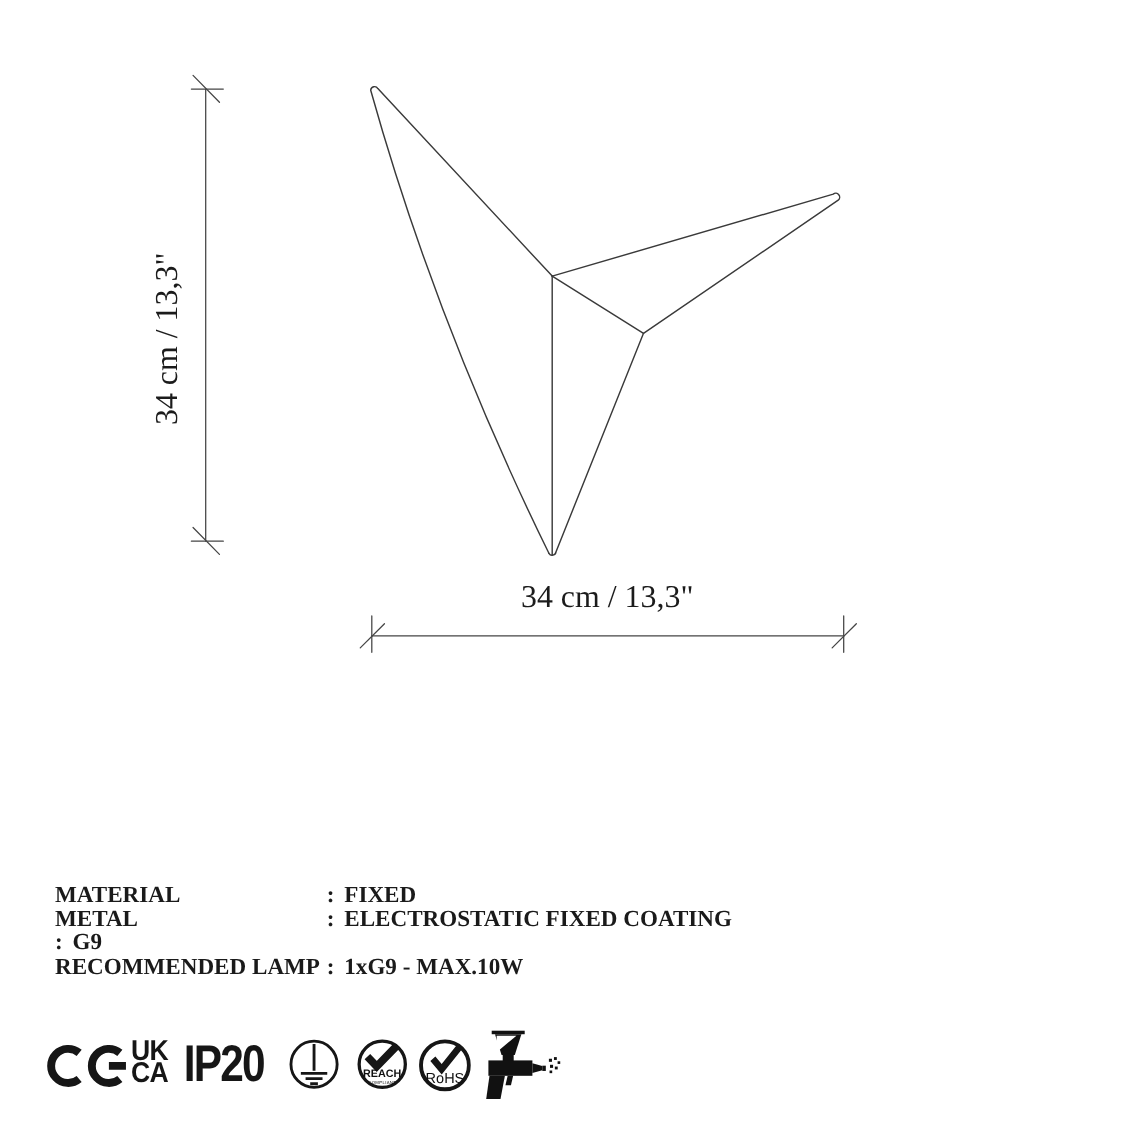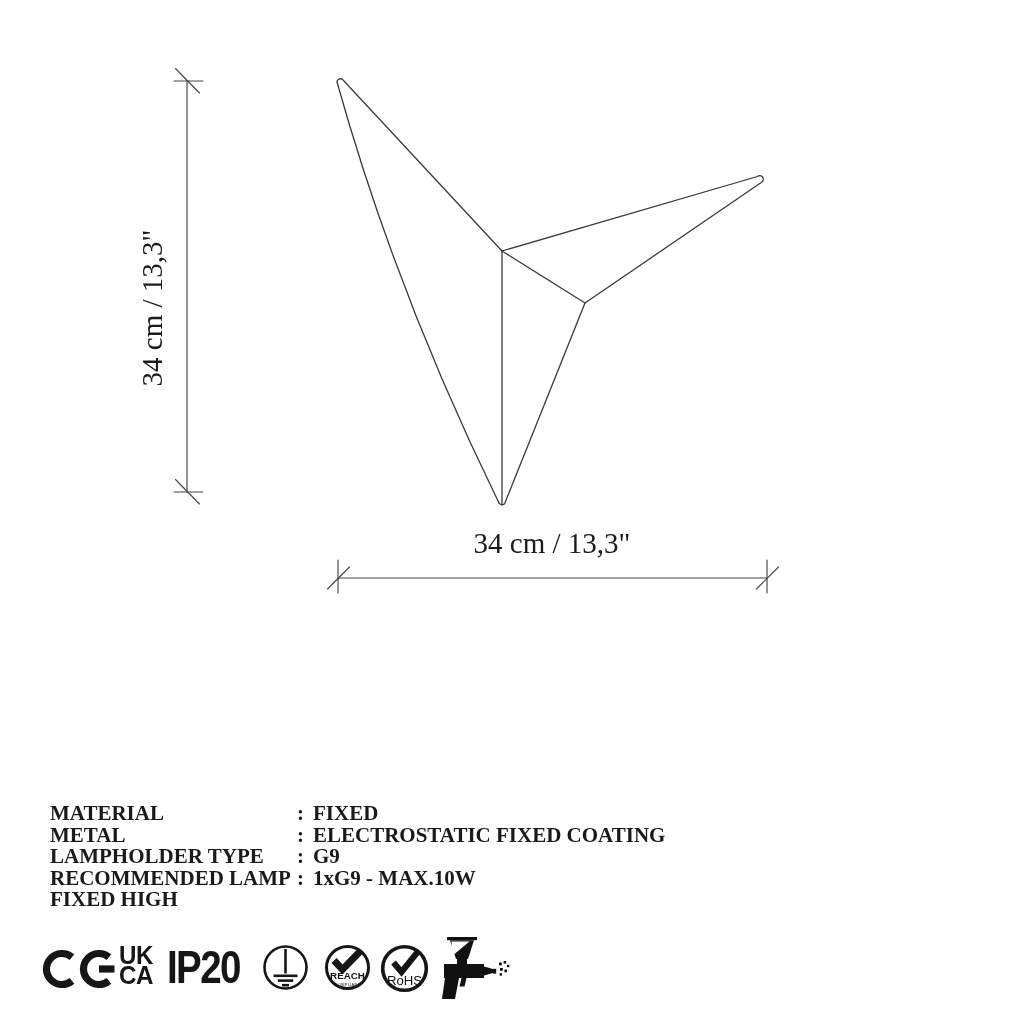--- a/index.html
+++ b/index.html
@@ -80,33 +80,27 @@
       <span class="spec-label">MATERIAL</span>
       <span class="spec-sep">:</span>
       <span class="spec-value">FIXED</span>
     </div>
     <div class="spec-row">
       <span class="spec-label">METAL</span>
       <span class="spec-sep">:</span>
       <span class="spec-value">ELECTROSTATIC FIXED COATING</span>
     </div>
     <div class="spec-row">
-      <span class="spec-label">LAMPHOLDER TYPE</span>
       <span class="spec-sep">:</span>
       <span class="spec-value">G9</span>
     </div>
     <div class="spec-row">
       <span class="spec-label">RECOMMENDED LAMP</span>
       <span class="spec-sep">:</span>
       <span class="spec-value">1xG9 - MAX.10W</span>
-    </div>
-    <div class="spec-row">
-      <span class="spec-label">FIXED HIGH</span>
-      <span class="spec-sep"></span>
-      <span class="spec-value"></span>
     </div>
   </div>
 
   <svg class="cert ce-svg" width="80" height="45" viewBox="0 0 80 45">
     <g fill="none" stroke="#161616" stroke-width="7.2">
       <path d="M 29.96 10.13 A 15.5 15.5 0 1 0 29.96 33.87"></path>
       <path d="M 66.96 10.13 A 15.5 15.5 0 1 0 66.96 33.87"></path>
       <path d="M 57 22 L 72.5 22"></path>
     </g>
   </svg>

